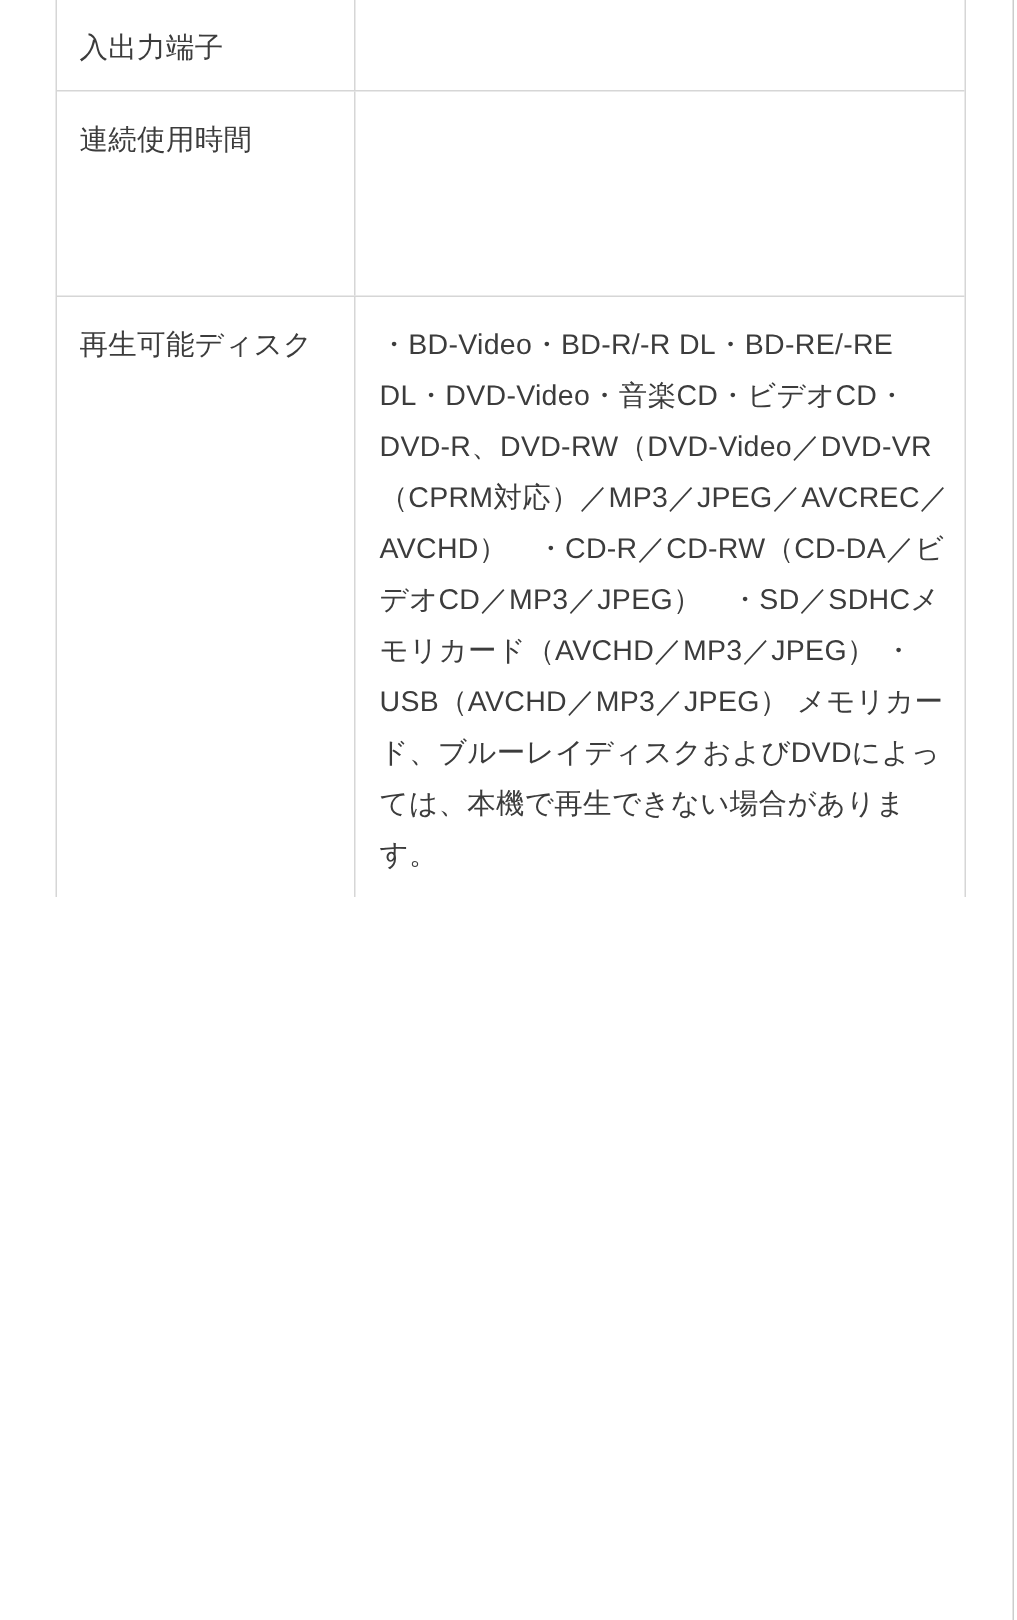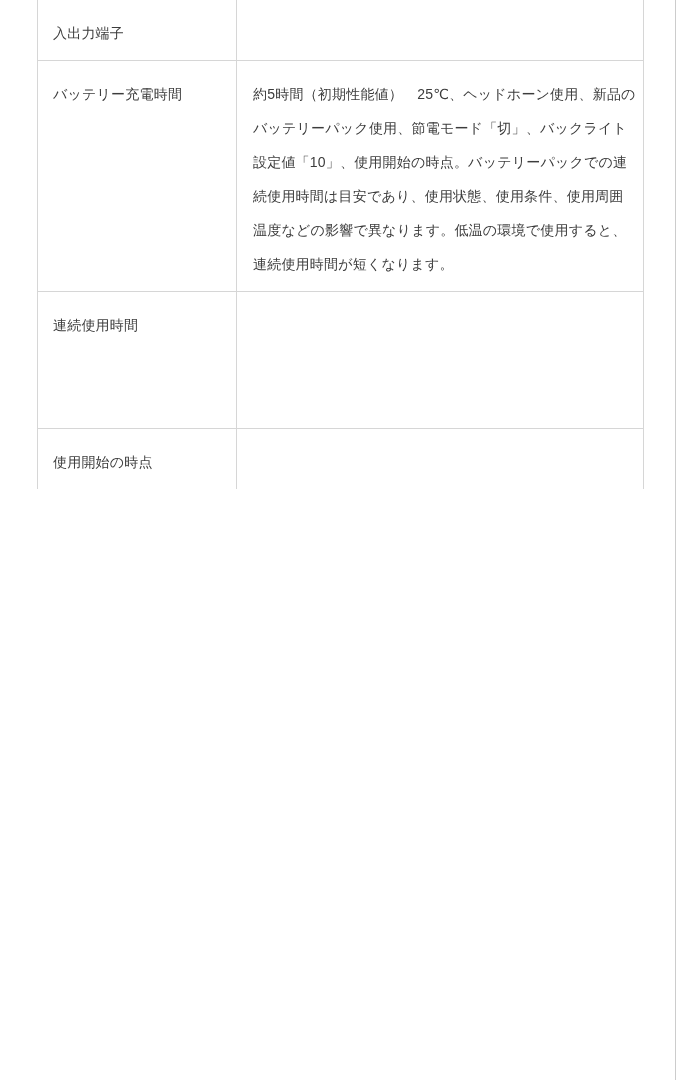--- a/index.html
+++ b/index.html
@@ -27,21 +27,21 @@
   }
   .spec-row {
     display: flex;
     align-items: stretch;
   }
   .spec-row + .spec-row {
     border-top: 1px solid var(--border-color, #d6d6d6);
   }
   .cell {
     box-sizing: border-box;
-    font-size: 14px;
+    font-size: 19px;
     line-height: 34px;
     letter-spacing: 0.2px;
     word-break: break-word;
     overflow-wrap: anywhere;
   }
   .cell-label {
     width: 199px;
     flex: 0 0 199px;
     border-right: 1px solid var(--border-color, #d6d6d6);
     padding: 16px 12px 10px 15px;
@@ -64,28 +64,25 @@
 </style>
 </head>
 <body>
 
 <div class="spec-table">
 
   <div class="spec-row">
     <div class="cell cell-label">入出力端子</div>
   </div>
 
-  <div class="spec-row">
-    <div class="cell cell-label">バッテリー充電時間</div>
-    <div class="cell cell-value">約5時間（初期性能値）　25℃、ヘッドホーン使用、新品のバッテリーパック使用、節電モード「切」、バックライト 設定値「10」、使用開始の時点。バッテリーパックでの連続使用時間は目安であり、使用状態、使用条件、使用周囲温度などの影響で異なります。低温の環境で使用すると、連続使用時間が短くなります。</div>
-  </div>
 
   <div class="spec-row row-tall">
     <div class="cell cell-label">連続使用時間</div>
   </div>
 
   <div class="spec-row">
-    <div class="cell cell-label">使用開始の時点</div>
+    <div class="cell cell-label">再生可能ディスク</div>
+    <div class="cell cell-value">・BD-Video・BD-R/-R DL・BD-RE/-RE DL・DVD-Video・音楽CD・ビデオCD・DVD-R、DVD-RW（DVD-Video／DVD-VR（CPRM対応）／MP3／JPEG／AVCREC／AVCHD）　・CD-R／CD-RW（CD-DA／ビデオCD／MP3／JPEG）　・SD／SDHCメモリカード（AVCHD／MP3／JPEG） ・USB（AVCHD／MP3／JPEG） メモリカード、ブルーレイディスクおよびDVDによっては、本機で再生できない場合があります。</div>
   </div>
 
 </div>
 
 <div class="page-edge-line"></div>
 
 </body></html>

